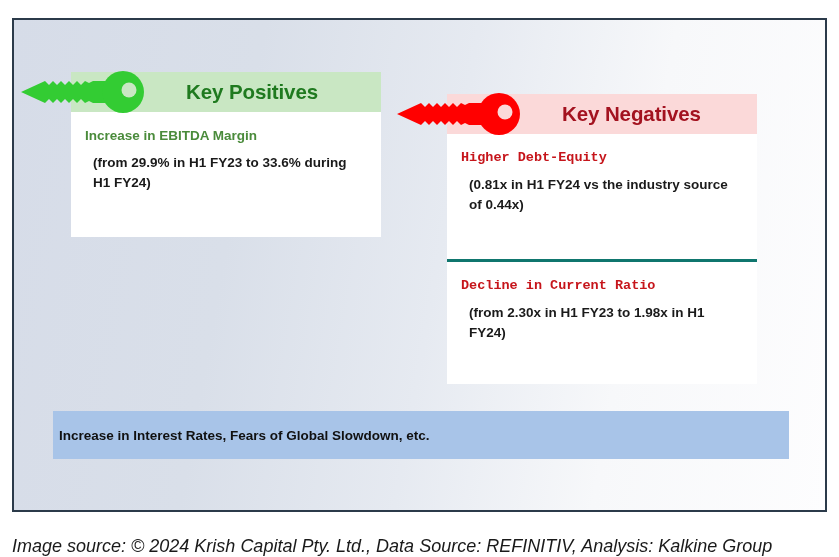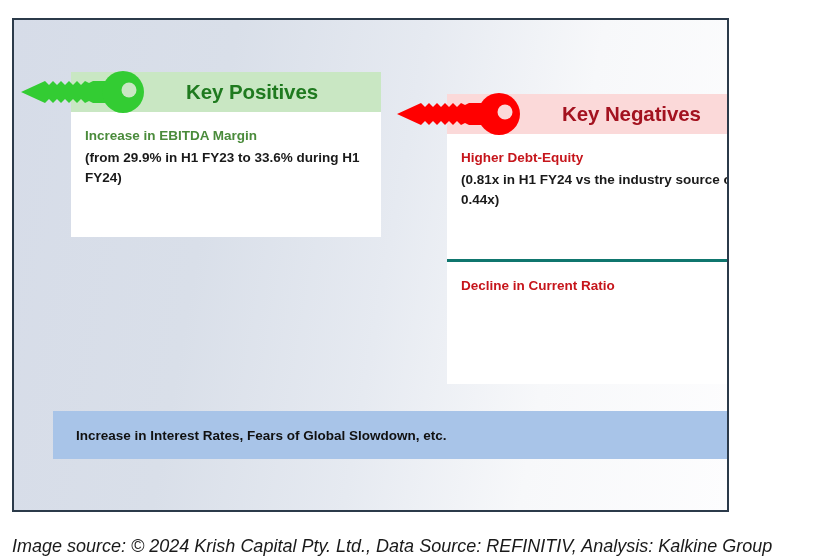--- a/index.html
+++ b/index.html
@@ -13,21 +13,21 @@
     font-family: "Liberation Sans", sans-serif;
     overflow: hidden;
     position: relative;
   }
 
   
   #slide-frame {
     position: absolute;
     left: 12px;
     top: 18px;
-    width: 717px;
+    width: 815px;
     height: 494px;
     border: 2px solid #2b3a4a;
     box-sizing: border-box;
     background: linear-gradient(100deg,
                 #d6dce8 0%,
                 #d9dfe9 28%,
                 #e6eaf1 52%,
                 #f7f8fa 74%,
                 #fdfdfe 100%);
     overflow: hidden;
@@ -90,27 +90,27 @@
   #column-negatives .card + .card {
     border-top: 3px solid #0f766e;
   }
   .card-title {
     font-size: 13.5px;
     font-weight: bold;
     margin: 0 0 3px 0;
     line-height: 1.35;
   }
   #column-positives .card-title { color: #4a8b3b; }
-  #column-negatives .card-title { color: #c6151b; }
+  #column-negatives .card-title { color: #c6151b; font-family: Liberation Mono, monospace; }
   .card-detail {
     font-size: 13.5px;
     font-weight: bold;
     color: #1a1a1a;
     line-height: 1.45;
-    margin: 0;
+    margin: 8px;
   }
 
   
   #risks-banner {
     position: absolute;
     left: 39px;
     top: 391px;
     width: 736px;
   }
   #risks-header {
@@ -124,21 +124,21 @@
   #risks-header-label {
     color: #ffffff;
     font-size: 16px;
     font-weight: bold;
   }
   #risks-body {
     background: #a8c4e8;
     height: 48px;
     display: flex;
     align-items: center;
-    padding-left: 23px;
+    padding-left: 6px;
     box-sizing: border-box;
   }
   #risks-body-text {
     color: #111111;
     font-size: 13.5px;
     font-weight: bold;
   }
 
   
   #footer-source {
@@ -194,20 +194,21 @@
       <span class="header-title" id="header-title-negatives">Key Negatives</span>
     </div>
 
     <div class="cards">
       <div class="card">
         <p class="card-title">Higher Debt-Equity</p>
         <p class="card-detail">(0.81x in H1 FY24 vs the industry source of 0.44x)</p>
       </div>
       <div class="card">
         <p class="card-title">Decline in Current Ratio</p>
+        <p class="card-detail">(from 2.30x in H1 FY23 to 1.98x in H1 FY24)</p>
       </div>
     </div>
   </div>
 
   <div id="risks-banner">
     <div id="risks-body">
       <span id="risks-body-text">Increase in Interest Rates, Fears of Global Slowdown, etc.</span>
     </div>
   </div>
 

